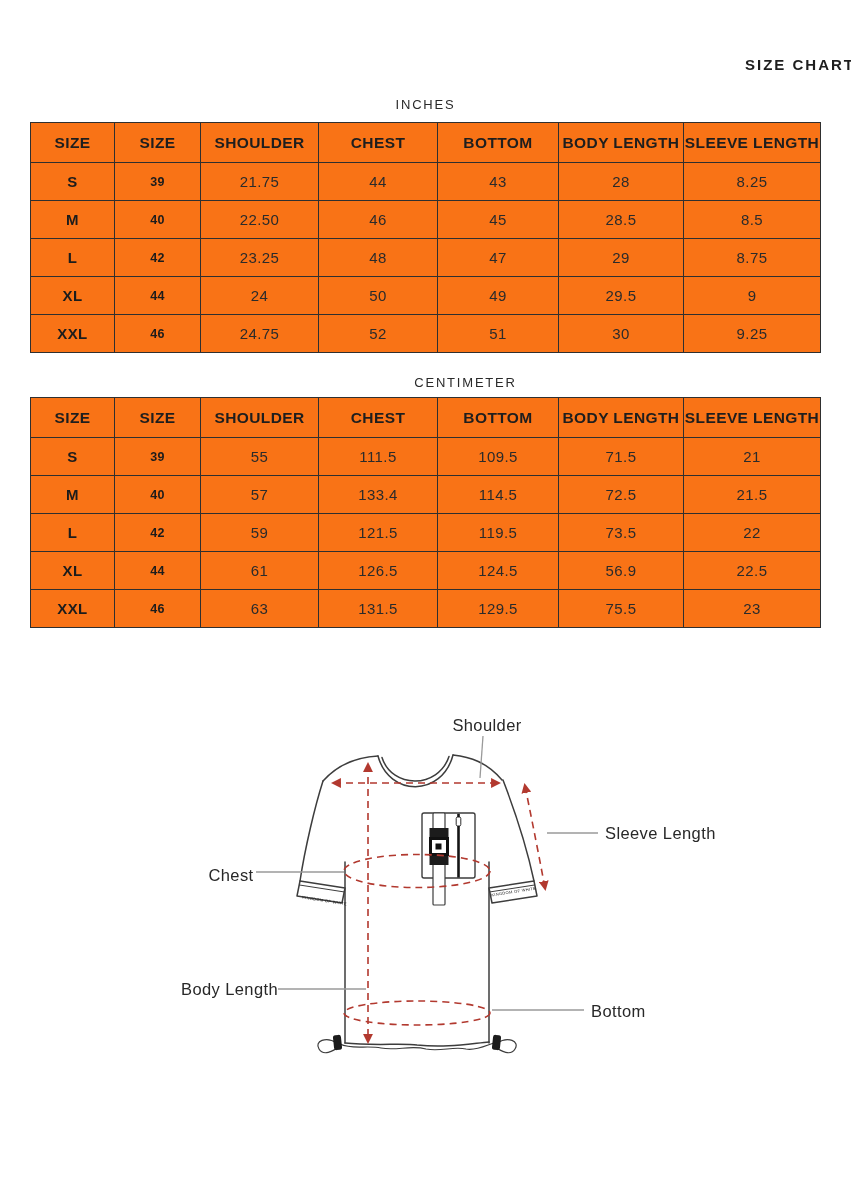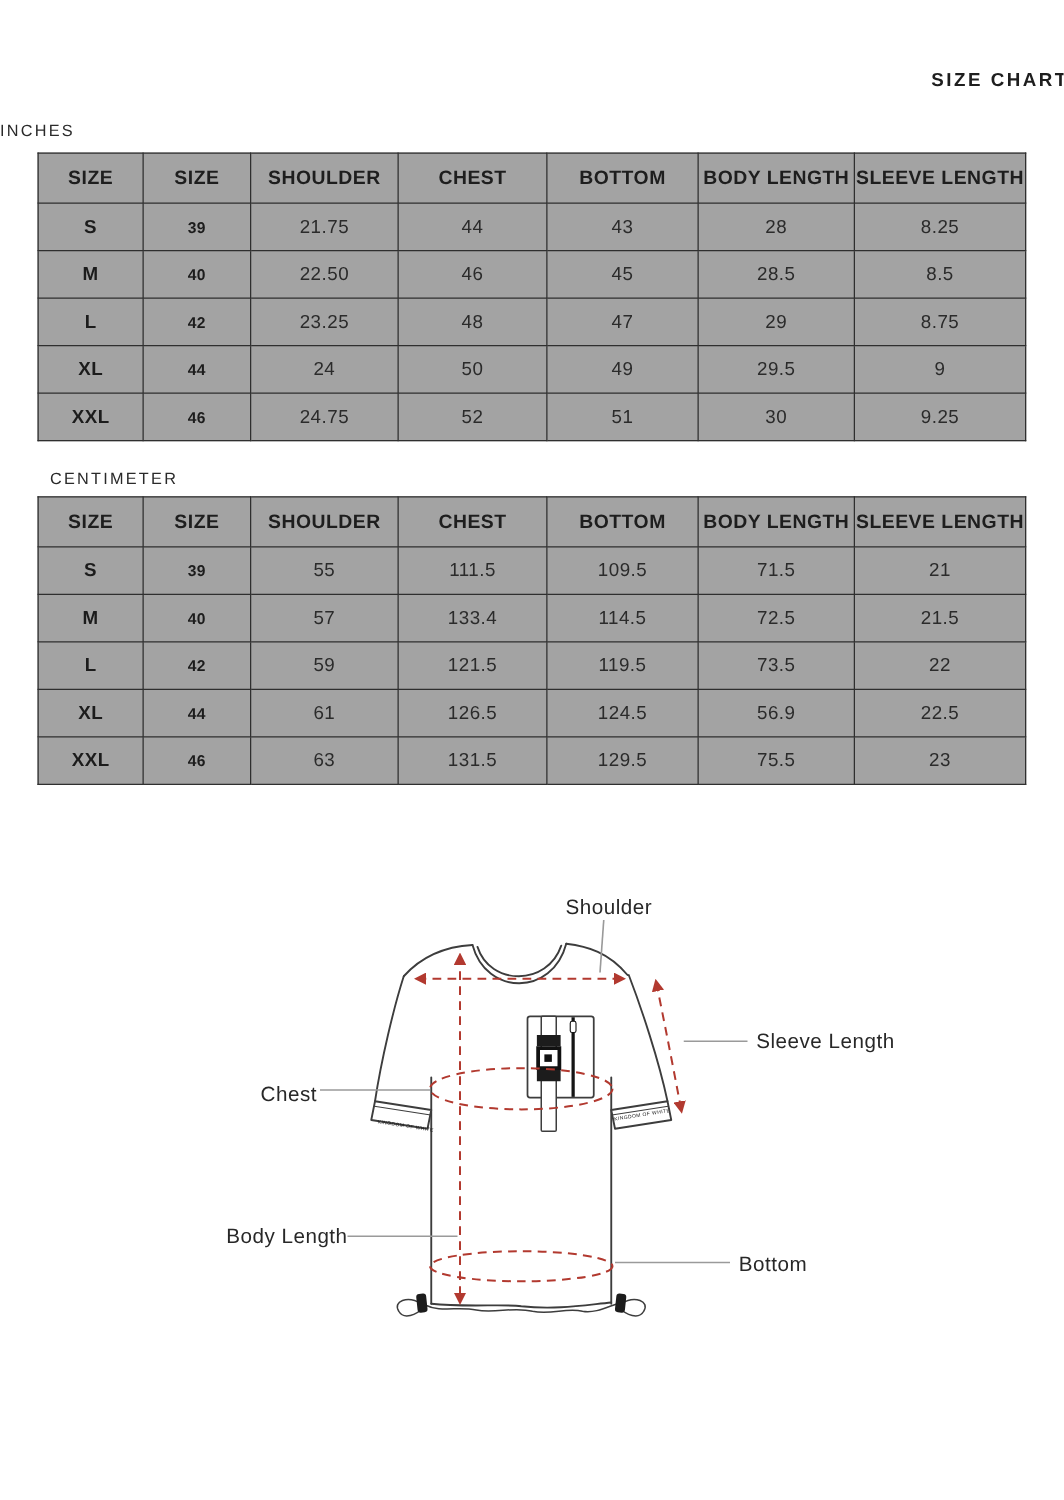--- a/index.html
+++ b/index.html
@@ -18,33 +18,34 @@
     margin: 4px;
     text-align: right;
     font-size: 15px;
     font-weight: bold;
     letter-spacing: 2px;
     color: #1e1e1e;
   }
   .unit-label {
     position: absolute;
     left: 0; width: 851px;
+    text-align: center;
     font-size: 13px;
     letter-spacing: 1.8px;
     color: #2a2a2a;
   }
   .unit-label.inches { top: 97px; }
   .unit-label.centimeter { top: 375px; margin-left: 40px; }
   table.size-table {
     position: absolute;
     left: 30px;
     width: 790px;
     border-collapse: collapse;
     table-layout: fixed;
-    background: #a3a3a3;
+    background: #f97316;
   }
   table.size-table.inches { top: 122px; }
   table.size-table.centimeter { top: 397px; }
   .size-table th, .size-table td {
     border: 1.4px solid #2f2f2f;
     text-align: center;
     vertical-align: middle;
     padding: 0;
   }
   .size-table thead th {

